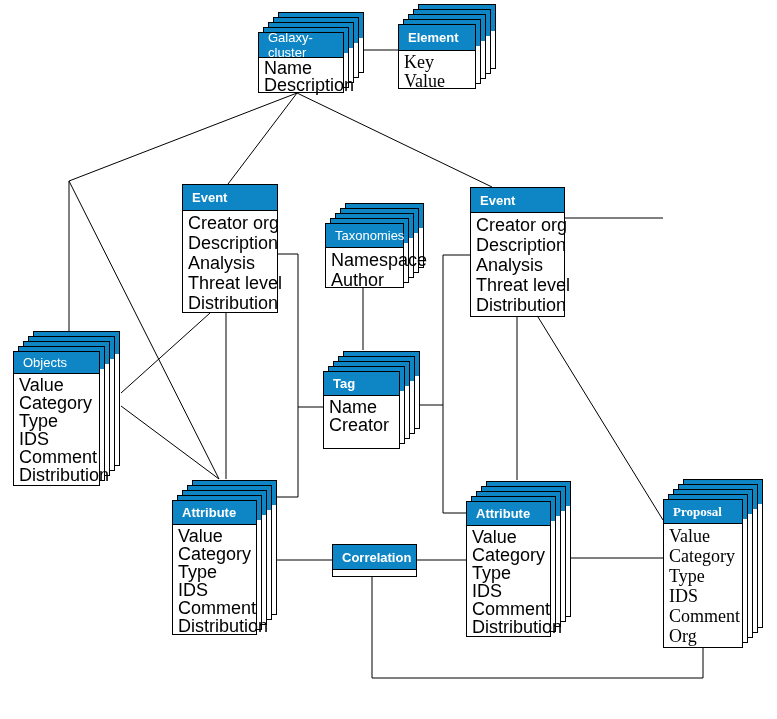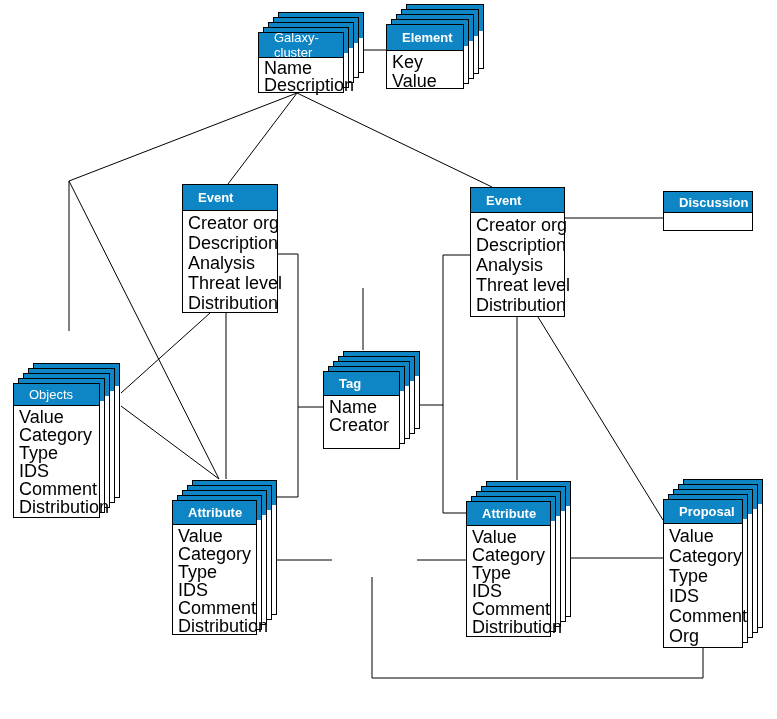--- a/index.html
+++ b/index.html
@@ -15,48 +15,48 @@
     border:1px solid #000;
     background:linear-gradient(to bottom,#0E86C6 0,#0E86C6 var(--hh),#fff var(--hh),#fff 100%);
   }
   .g1{transform:translate(5px,-5px);}
   .g2{transform:translate(10px,-10px);}
   .g3{transform:translate(15px,-15px);}
   .g4{transform:translate(20px,-20px);}
   .main{position:relative;width:100%;height:100%;box-sizing:border-box;border:1px solid #000;background:#fff;}
   .hdr{
     background:#0E86C6;color:#fff;height:var(--hh);box-sizing:border-box;
-    display:flex;align-items:center;padding-left:15px;font-size:13px;font-weight:bold;
+    display:flex;align-items:center;padding-left:9px;font-size:13px;font-weight:bold;
     border-bottom:1px solid #000;
   }
   .hdr.plain{font-weight:normal;}
   .rows{padding:2px 0 0 5px;font-size:18px;}
   .row{white-space:nowrap;}
   
   #n-galaxy      {left:258px;top:32px;width:86px;height:61px;--hh:25px;}
   #n-galaxy .row {line-height:17px;}
-  #n-element     {left:386px;top:24px;width:78px;height:65px;--hh:26px;}
-  #n-element .row{line-height:19px;}
+  #n-element     {left:398px;top:24px;width:78px;height:65px;--hh:26px;}
+  #n-element .row{line-height:19px;font-family:Liberation Serif, serif;}
   #n-event-l     {left:182px;top:184px;width:96px;height:129px;--hh:26px;}
   #n-event-l .row{line-height:20px;}
   #n-event-r     {left:470px;top:187px;width:95px;height:130px;--hh:25px;}
   #n-event-r .row{line-height:20px;}
   #n-discussion  {left:663px;top:191px;width:90px;height:40px;--hh:21px;}
   #n-taxonomies  {left:325px;top:223px;width:79px;height:65px;--hh:24px;}
   #n-taxonomies .row{line-height:20px;}
-  #n-objects     {left:13px;top:351px;width:87px;height:135px;margin-top:32px;--hh:22px;}
+  #n-objects     {left:13px;top:351px;width:87px;height:135px;--hh:22px;}
   #n-objects .row{line-height:18px;}
   #n-tag         {left:323px;top:371px;width:77px;height:78px;--hh:24px;}
   #n-tag .row    {line-height:18px;}
   #n-attr-l      {left:172px;top:500px;width:85px;height:135px;--hh:24px;}
   #n-attr-l .row {line-height:18px;}
   #n-correlation {left:332px;top:544px;width:85px;height:33px;--hh:25px;}
   #n-attr-r      {left:466px;top:501px;width:85px;height:136px;--hh:24px;}
   #n-attr-r .row {line-height:18px;}
-  #n-proposal    {left:663px;top:499px;width:80px;height:149px;--hh:24px;}
+  #n-proposal    {left:663px;top:499px;width:80px;height:149px;font-family:Liberation Serif, serif;--hh:24px;}
   #n-proposal .row{line-height:20px;}
 </style>
 </head>
 <body>
 
 <div class="canvas">
 
   <svg class="edges" viewBox="0 0 777 719" xmlns="http://www.w3.org/2000/svg">
     <polyline points="364,50 402,50"></polyline>
     <polyline points="297,93 69,181"></polyline>
@@ -128,27 +128,34 @@
       <div class="rows">
         <div class="row">Creator org</div>
         <div class="row">Description</div>
         <div class="row">Analysis</div>
         <div class="row">Threat level</div>
         <div class="row">Distribution</div>
       </div>
     </div>
   </div>
 
-  <div class="node" id="n-discussion">
-    <div class="main">
-      <div class="hdr">Discussion</div>
-      <div class="rows"></div>
-    </div>
-  </div>
-
+
+  <div class="node" id="n-taxonomies">
+    <div class="layer g4"></div>
+    <div class="layer g3"></div>
+    <div class="layer g2"></div>
+    <div class="layer g1"></div>
+    <div class="main">
+      <div class="hdr plain">Taxonomies</div>
+      <div class="rows">
+        <div class="row">Namespace</div>
+        <div class="row">Author</div>
+      </div>
+    </div>
+  </div>
 
   <div class="node" id="n-objects">
     <div class="layer g4"></div>
     <div class="layer g3"></div>
     <div class="layer g2"></div>
     <div class="layer g1"></div>
     <div class="main">
       <div class="hdr plain">Objects</div>
       <div class="rows">
         <div class="row">Value</div>
@@ -186,20 +193,26 @@
         <div class="row">Value</div>
         <div class="row">Category</div>
         <div class="row">Type</div>
         <div class="row">IDS</div>
         <div class="row">Comment</div>
         <div class="row">Distribution</div>
       </div>
     </div>
   </div>
 
+  <div class="node" id="n-correlation">
+    <div class="main">
+      <div class="hdr">Correlation</div>
+      <div class="rows"></div>
+    </div>
+  </div>
 
   <div class="node" id="n-attr-r">
     <div class="layer g4"></div>
     <div class="layer g3"></div>
     <div class="layer g2"></div>
     <div class="layer g1"></div>
     <div class="main">
       <div class="hdr">Attribute</div>
       <div class="rows">
         <div class="row">Value</div>

